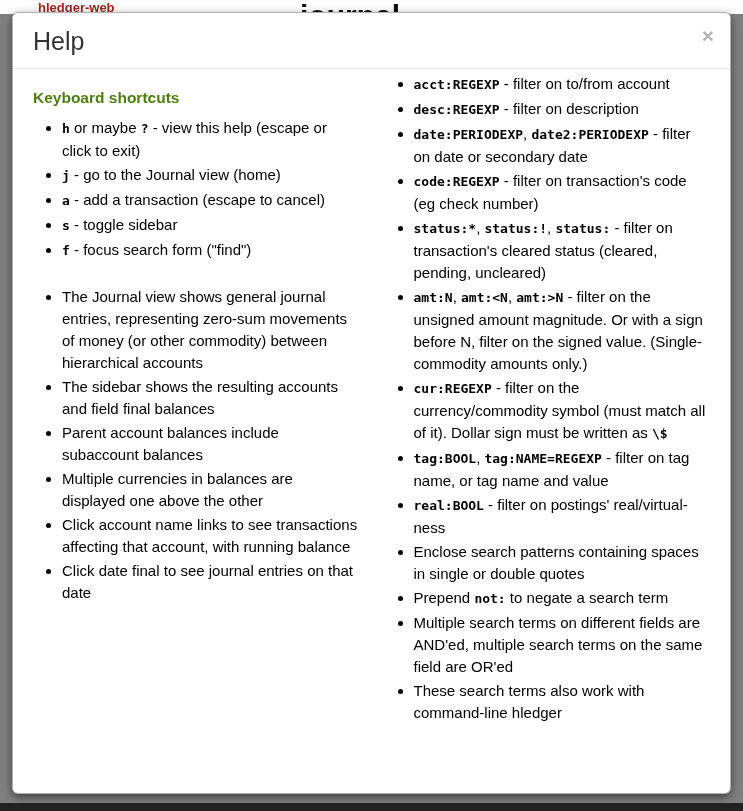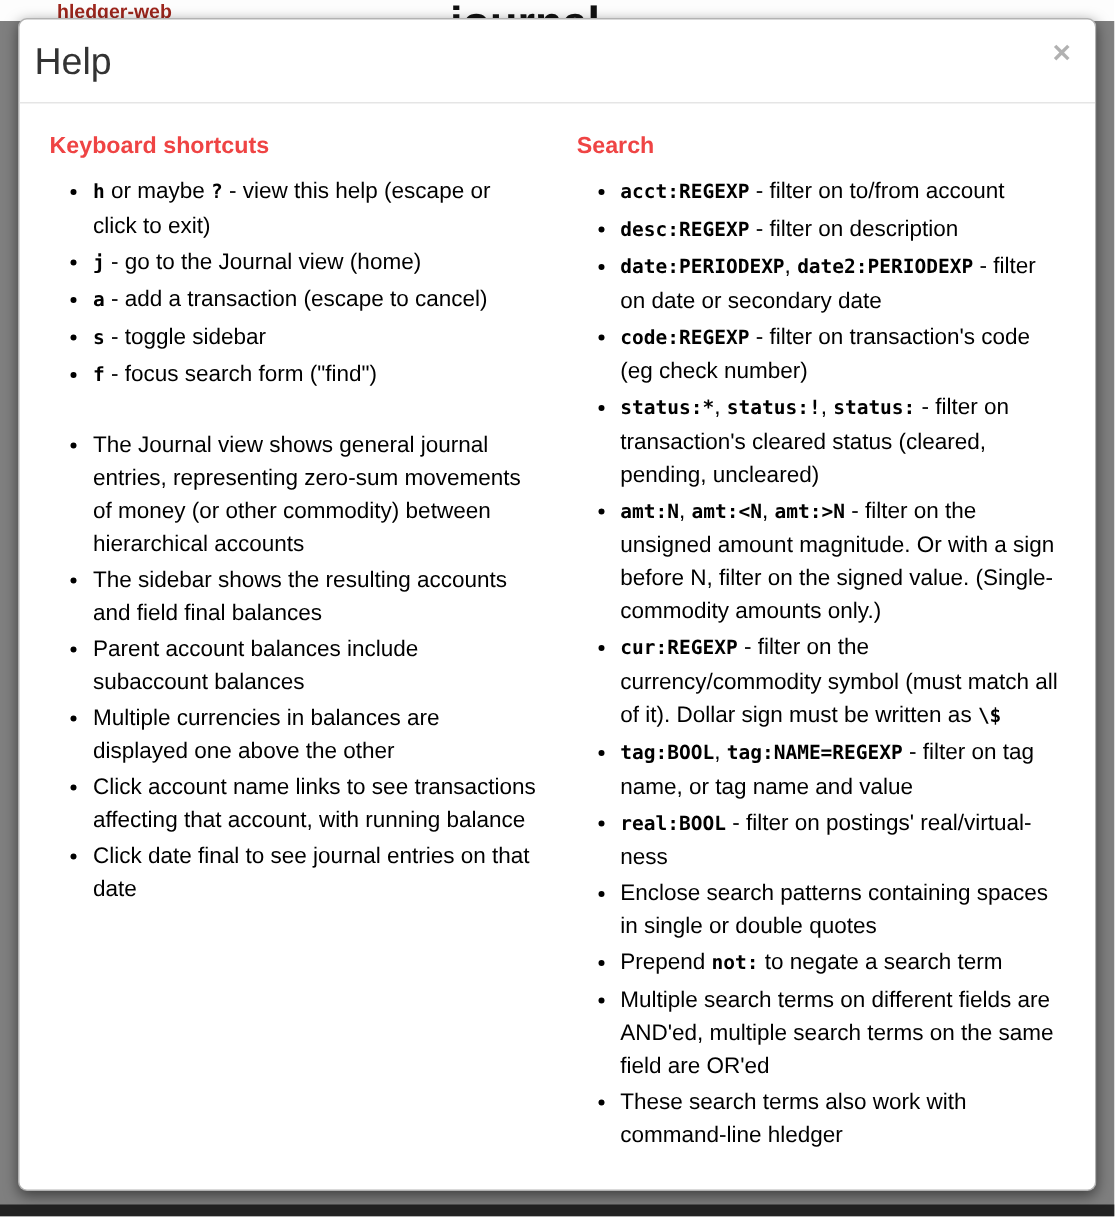--- a/index.html
+++ b/index.html
@@ -72,21 +72,21 @@
     border: 1px solid rgba(0,0,0,0.3);
     border-radius: 6px;
     box-shadow: 0 3px 9px rgba(0,0,0,0.5);
     z-index: 4;
     display: flex;
     flex-direction: column;
     overflow: hidden;
   }
   .modal-header {
     position: relative;
-    padding: 13px 10px 12px;
+    padding: 13px 20px 12px;
     border-bottom: 1px solid #e5e5e5;
     flex: 0 0 auto;
   }
   .modal-title {
     margin: 0;
     font-size: 25px;
     line-height: 30px;
     font-weight: 500;
     color: #333;
   }
@@ -111,21 +111,21 @@
     display: flex;
     gap: 26px;
     overflow: hidden;
   }
   .help-col { flex: 1 1 0; min-width: 0; }
 
   .section-heading {
     margin: 16px 0 10px;
     font-size: 15.5px;
     font-weight: bold;
-    color: #ef4444;
+    color: #4d7c0f;
   }
   .help-list {
     margin: 0 0 24px 0;
     padding-left: 29px;
     list-style: disc;
   }
   .help-list li {
     font-size: 15px;
     line-height: 22px;
     margin: 0 0 2px 0;
@@ -167,21 +167,20 @@
         <ul class="help-list">
           <li>The Journal view shows general journal entries, representing zero-sum movements of money (or other commodity) between hierarchical accounts</li>
           <li>The sidebar shows the resulting accounts and field final balances</li>
           <li>Parent account balances include subaccount balances</li>
           <li>Multiple currencies in balances are displayed one above the other</li>
           <li>Click account name links to see transactions affecting that account, with running balance</li>
           <li>Click date final to see journal entries on that date</li>
         </ul>
       </div>
     <div class="help-col">
-        <h4 class="section-heading">Search</h4>
         <ul class="help-list">
           <li><code>acct:REGEXP</code> - filter on to/from account</li>
           <li><code>desc:REGEXP</code> - filter on description</li>
           <li><code>date:PERIODEXP</code>, <code>date2:PERIODEXP</code> - filter on date or secondary date</li>
           <li><code>code:REGEXP</code> - filter on transaction's code (eg check number)</li>
           <li><code>status:*</code>, <code>status:!</code>, <code>status:</code> - filter on transaction's cleared status (cleared, pending, uncleared)</li>
           <li><code>amt:N</code>, <code>amt:&lt;N</code>, <code>amt:&gt;N</code> - filter on the unsigned amount magnitude. Or with a sign before N, filter on the signed value. (Single-commodity amounts only.)</li>
           <li><code>cur:REGEXP</code> - filter on the currency/commodity symbol (must match all of it). Dollar sign must be written as <code>\$</code></li>
           <li><code>tag:BOOL</code>, <code>tag:NAME=REGEXP</code> - filter on tag name, or tag name and value</li>
           <li><code>real:BOOL</code> - filter on postings' real/virtual-ness</li>

